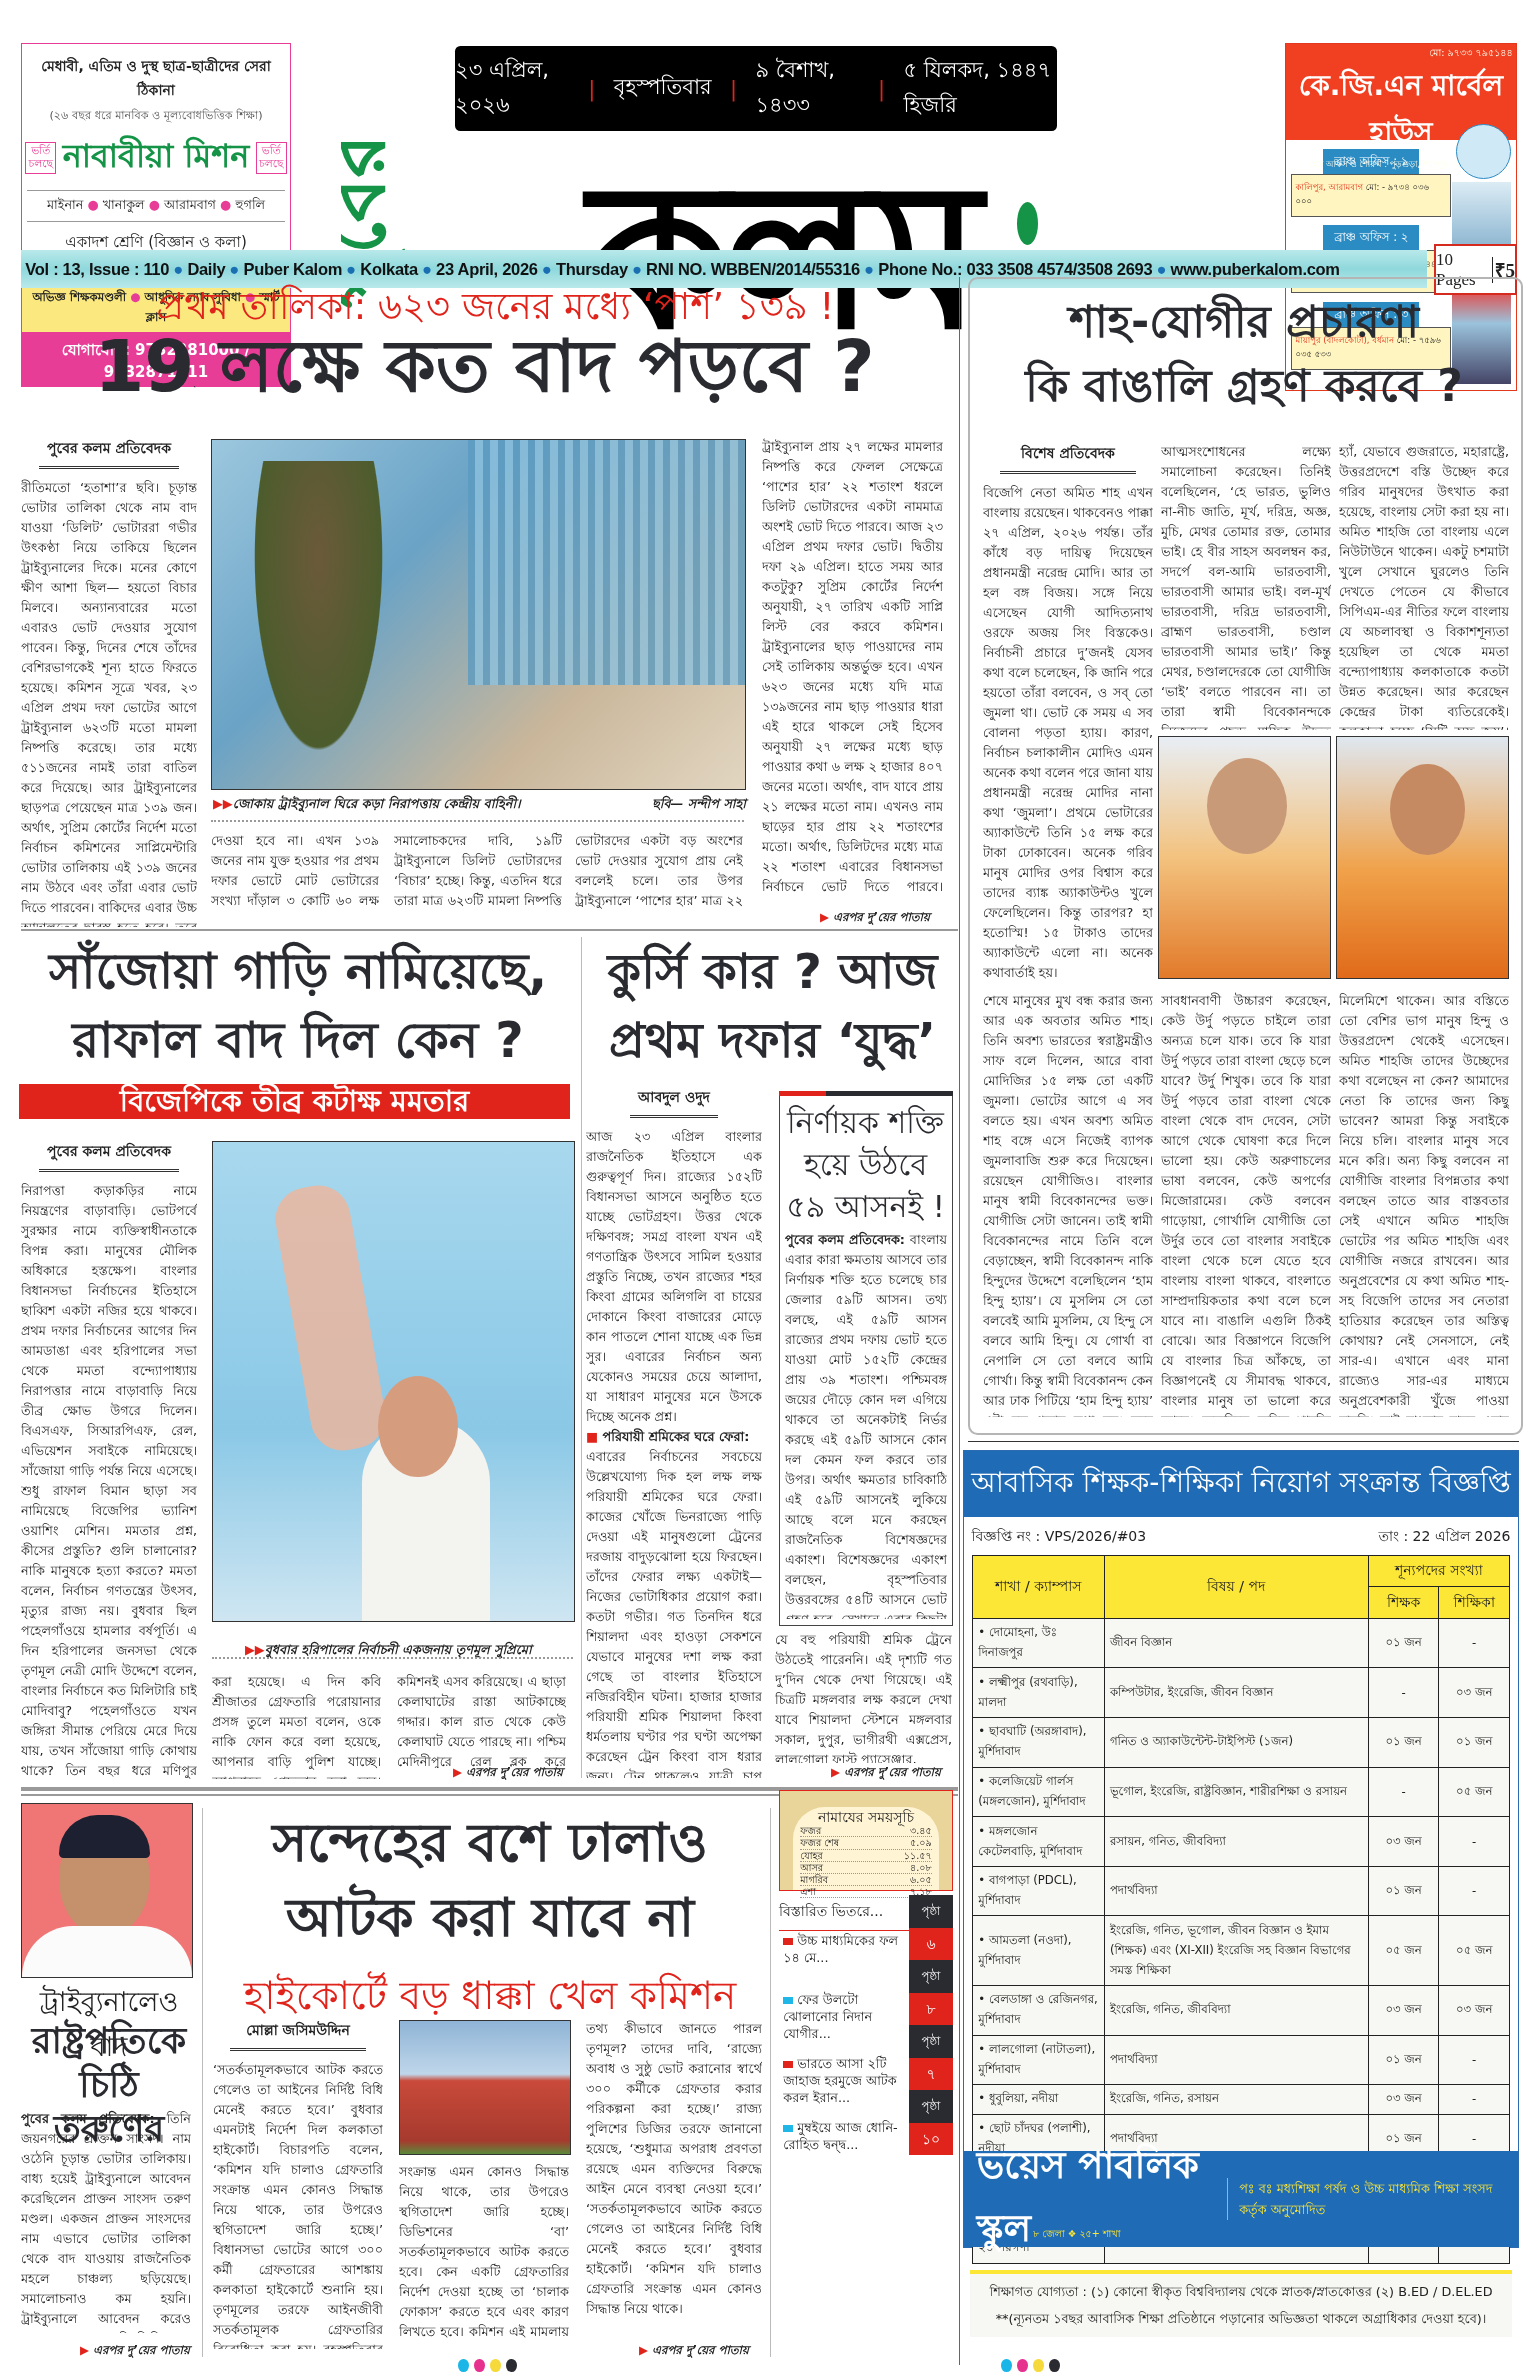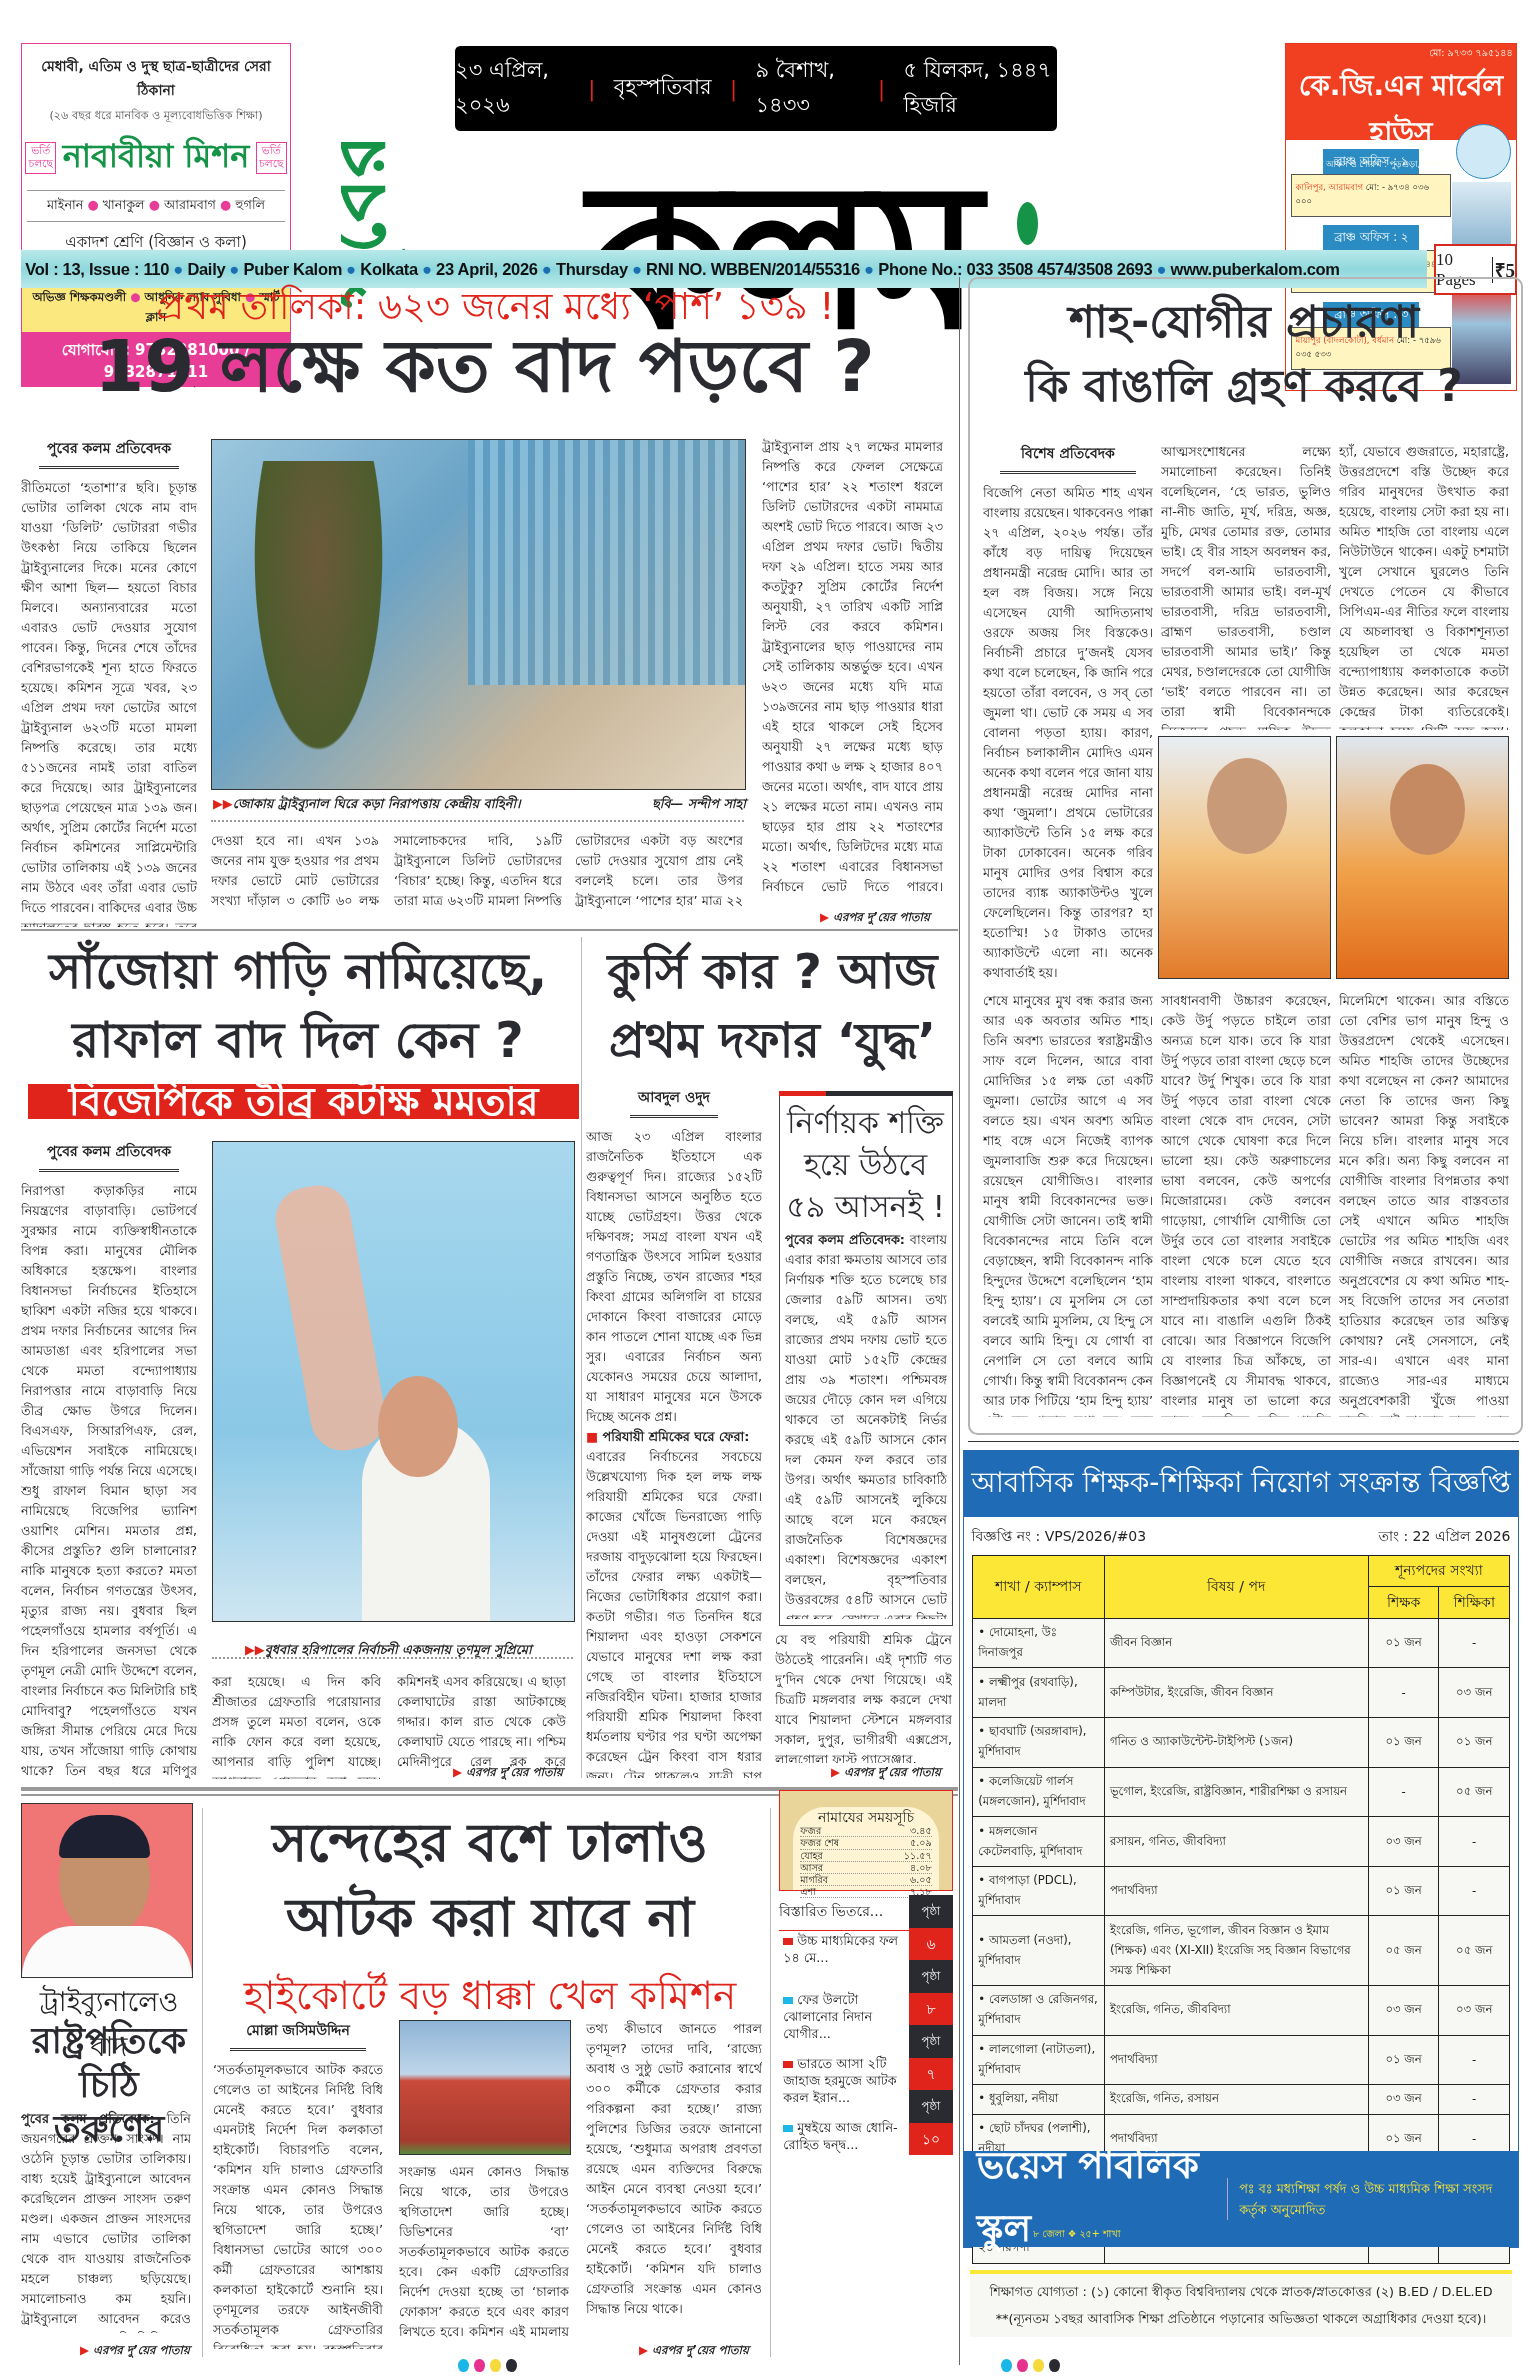--- a/index.html
+++ b/index.html
@@ -223,21 +223,21 @@
 </div>
 <div class="col body-text" style="left:983px;top:991px;width:170px;height:426px;">শেষে মানুষের মুখ বন্ধ করার জন্য আর এক অবতার অমিত শাহ। তিনি অবশ্য ভারতের স্বরাষ্ট্রমন্ত্রীও সাফ বলে দিলেন, আরে বাবা মোদিজির ১৫ লক্ষ তো একটি জুমলা। ভোটের আগে এ সব বলতে হয়। এখন অবশ্য অমিত শাহ বঙ্গে এসে নিজেই ব্যাপক জুমলাবাজি শুরু করে দিয়েছেন। রয়েছেন যোগীজিও। বাংলার মানুষ স্বামী বিবেকানন্দের ভক্ত। যোগীজি সেটা জানেন। তাই স্বামী বিবেকানন্দের নামে তিনি বলে বেড়াচ্ছেন, স্বামী বিবেকানন্দ নাকি হিন্দুদের উদ্দেশে বলেছিলেন ‘হাম হিন্দু হ্যায়’। যে মুসলিম সে তো বলবেই আমি মুসলিম, যে হিন্দু সে বলবে আমি হিন্দু। যে গোর্খা বা নেপালি সে তো বলবে আমি গোর্খা। কিন্তু স্বামী বিবেকানন্দ কেন আর ঢাক পিটিয়ে ‘হাম হিন্দু হ্যায়’ এটা বড় গলায় কথা নয়। তবে তো কোথায় স্বামী বিবেকানন্দের কথা আর কোথায় যোগী রাজনীতির কথা। ‘হাম হিন্দু হ্যায়’ তো কিছু যোগীজি শুনলে পাশাপাশি বিবেকানন্দের হৃদয়বত্তি এবং উদার মনের পরিচয় কেন্দ্রীয় বঙ্গে অবশ্যই দেখা যায়।</div>
 <div class="col body-text" style="left:1161px;top:991px;width:170px;height:426px;">সাবধানবাণী উচ্চারণ করেছেন, কেউ উর্দু পড়তে চাইলে তারা অন্যত্র চলে যাক। তবে কি যারা উর্দু পড়বে তারা বাংলা ছেড়ে চলে যাবে? উর্দু শিখুক। তবে কি যারা উর্দু পড়বে তারা বাংলা থেকে বাংলা থেকে বাদ দেবেন, সেটা আগে থেকে ঘোষণা করে দিলে ভালো হয়। কেউ অরুণাচলের ভাষা বলবেন, কেউ অপর্ণের মিজোরামের। কেউ বলবেন গাড়োয়া, গোর্খালি যোগীজি তো উর্দুর তবে তো বাংলার সবাইকে বাংলা থেকে চলে যেতে হবে বাংলায় বাংলা থাকবে, বাংলাতে সাম্প্রদায়িকতার কথা বলে চলে যাবে না। বাঙালি এগুলি ঠিকই বোঝে। আর বিজ্ঞাপনে বিজেপি যে বাংলার চিত্র আঁকছে, তা বিজ্ঞাপনেই যে সীমাবদ্ধ থাকবে, বাংলার মানুষ তা ভালো করে জানে। অন্যদিকে অমিত শাহজি বাংলা এবং বাঙালিকে অবজ্ঞা করতে উপেক্ষা করে চলেছেন বাংলার এবং রাজ্যবাসীর জন্য অঙ্গীকারকে যেভাবে অপমান করেছেন, তা বাংলার সংস্কৃতির ঐতিহ্যের চেয়ে কলকাতা নাকি বঞ্চিত হবে না এমন দখল করে নিয়েছেন।</div>
 <div class="col body-text" style="left:1339px;top:991px;width:170px;height:426px;">মিলেমিশে থাকেন। আর বস্তিতে তো বেশির ভাগ মানুষ হিন্দু ও উত্তরপ্রদেশ থেকেই এসেছেন। অমিত শাহজি তাদের উচ্ছেদের কথা বলেছেন না কেন? আমাদের নেতা কি তাদের জন্য কিছু ভাবেন? আমরা কিন্তু সবাইকে নিয়ে চলি। বাংলার মানুষ সবে মনে করি। অন্য কিছু বলবেন না যোগীজি বাংলার বিপন্নতার কথা বলছেন তাতে আর বাস্তবতার সেই এখানে অমিত শাহজি ভোটের পর অমিত শাহজি এবং যোগীজি নজরে রাখবেন। আর অনুপ্রবেশের যে কথা অমিত শাহ-সহ বিজেপি তাদের সব নেতারা হাতিয়ার করেছেন তার অস্তিত্ব কোথায়? নেই সেনসাসে, নেই সার-এ। এখানে এবং মানা রাজ্যেও সার-এর মাধ্যমে অনুপ্রবেশকারী খুঁজে পাওয়া যায়নি। তাই বাংলার মানুষ এবার অমিত শাহদের জিতে এখন তা পরিষ্কার করে দিয়েছে। আশা করি, বিজেপি এই বিষয় বুঝে ফেলবেন। আর রাজ্যের মানুষ বাংলাকে নিয়ে উন্নয়ন ও বিকাশের কথা বলবে।</div>
 
 <div class="hrule" style="left:21px;top:929px;width:937px;"></div>
 <div class="abs hl" style="left:21px;top:937px;width:554px;font-size:49px;text-align:center;line-height:69px;">
   <div>সাঁজোয়া গাড়ি নামিয়েছে,</div>
     <div>রাফাল বাদ দিল কেন ?</div>
 </div>
-<div class="abs red-band" style="left:28px;top:1084px;width:551px;height:35px;font-size:39px;line-height:35px;">বিজেপিকে তীব্র কটাক্ষ মমতার</div>
+<div class="abs red-band" style="left:19px;top:1084px;width:551px;height:35px;font-size:29px;line-height:35px;">বিজেপিকে তীব্র কটাক্ষ মমতার</div>
 <div class="col" style="left:21px;top:1140px;width:176px;height:639px;">
   <div class="byline">পুবের কলম প্রতিবেদক</div>
   <div class="body-text">নিরাপত্তা কড়াকড়ির নামে নিয়ন্ত্রণের বাড়াবাড়ি। ভোটপর্বে সুরক্ষার নামে ব্যক্তিস্বাধীনতাকে বিপন্ন করা। মানুষের মৌলিক অধিকারে হস্তক্ষেপ। বাংলার বিধানসভা নির্বাচনের ইতিহাসে ছাব্বিশ একটা নজির হয়ে থাকবে। প্রথম দফার নির্বাচনের আগের দিন আমডাঙা এবং হরিপালের সভা থেকে মমতা বন্দ্যোপাধ্যায় নিরাপত্তার নামে বাড়াবাড়ি নিয়ে তীব্র ক্ষোভ উগরে দিলেন। বিএসএফ, সিআরপিএফ, রেল, এভিয়েশন সবাইকে নামিয়েছে। সাঁজোয়া গাড়ি পর্যন্ত নিয়ে এসেছে। শুধু রাফাল বিমান ছাড়া সব নামিয়েছে বিজেপির ভ্যানিশ ওয়াশিং মেশিন। মমতার প্রশ্ন, কীসের প্রস্তুতি? গুলি চালানোর? নাকি মানুষকে হত্যা করতে? মমতা বলেন, নির্বাচন গণতন্ত্রের উৎসব, মৃত্যুর রাজ্য নয়। বুধবার ছিল পহেলগাঁওয়ে হামলার বর্ষপূর্তি। এ দিন হরিপালের জনসভা থেকে তৃণমূল নেত্রী মোদি উদ্দেশে বলেন, বাংলার নির্বাচনে কত মিলিটারি চাই মোদিবাবু? পহেলগাঁওতে যখন জঙ্গিরা সীমান্ত পেরিয়ে মেরে দিয়ে যায়, তখন সাঁজোয়া গাড়ি কোথায় থাকে? তিন বছর ধরে মণিপুর জ্বলছে। সেখানে সাঁজোয়া গাড়ি পাঠিয়ে শান্তি ফেরাতে পার না? দলনেত্রী এ দিন ক্ষোভ উগরে বলেন, শুধু তৃণমূলকে টার্গেট করা হয়েছে। ১০০০ জনের লিস্ট তৈরি</div>
 </div>
 <div class="photo" style="left:212px;top:1141px;width:361px;height:479px;background:linear-gradient(#a8d8ee,#8ac8e6 60%,#cfe6f2);">
   <div style="position:absolute;left:80px;top:43px;width:75px;height:266px;background:#f0b49a;border-radius:32px;transform:rotate(-10deg);opacity:.8;"></div>
   <div style="position:absolute;left:149px;top:277px;width:128px;height:202px;background:#f3f3f0;border-radius:64px 64px 0 0;"></div>
   <div style="position:absolute;left:165px;top:234px;width:80px;height:101px;background:#d59c7e;border-radius:50%;"></div>
 </div>
 <div class="caption" style="left:245px;top:1640px;width:320px;"><span class="mk">▶▶</span><span>বুধবার হরিপালের নির্বাচনী একজনায় তৃণমূল সুপ্রিমো</span></div>

